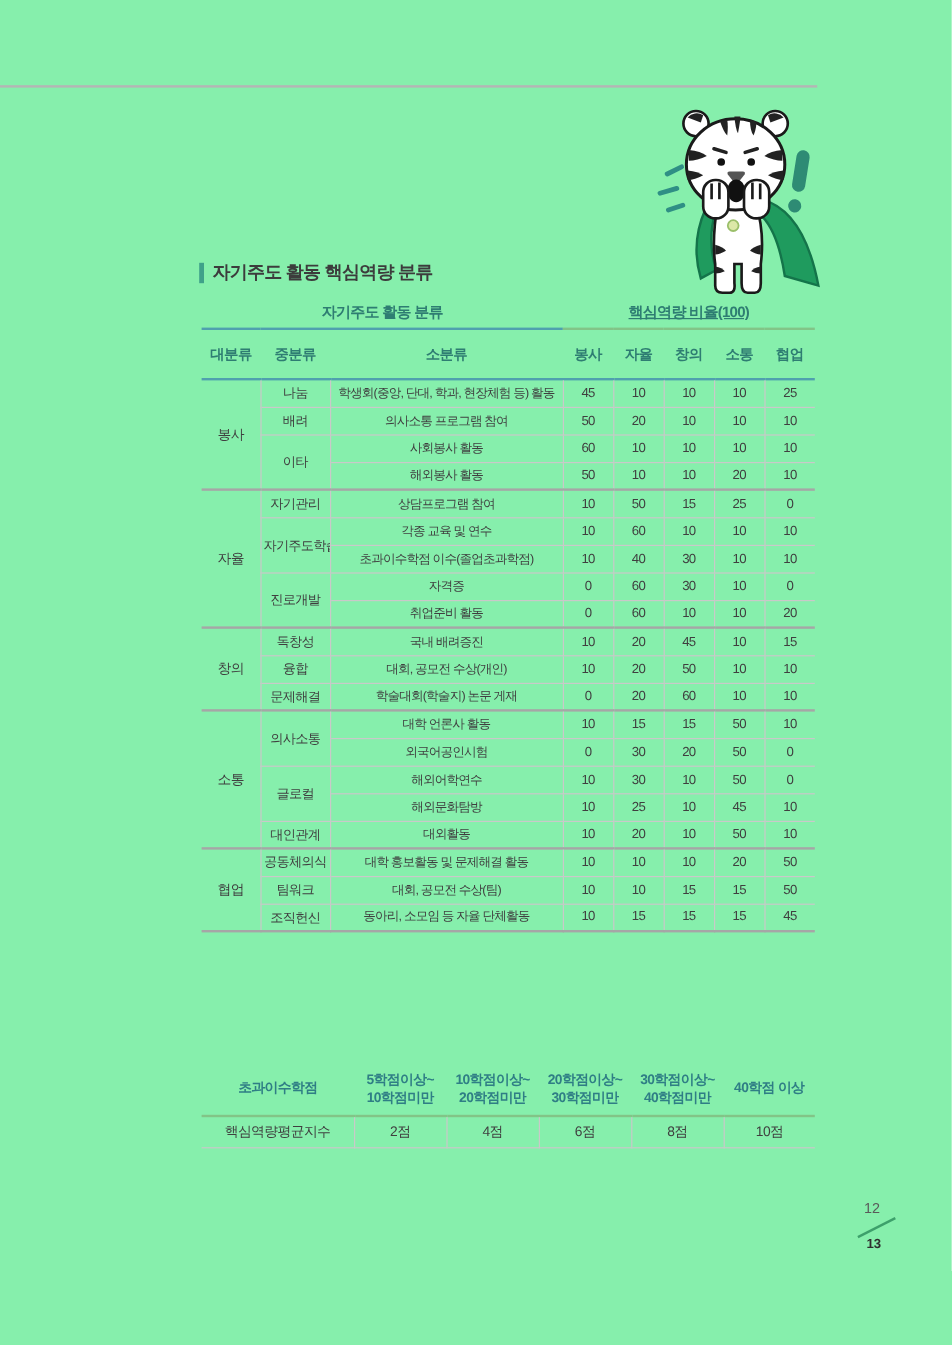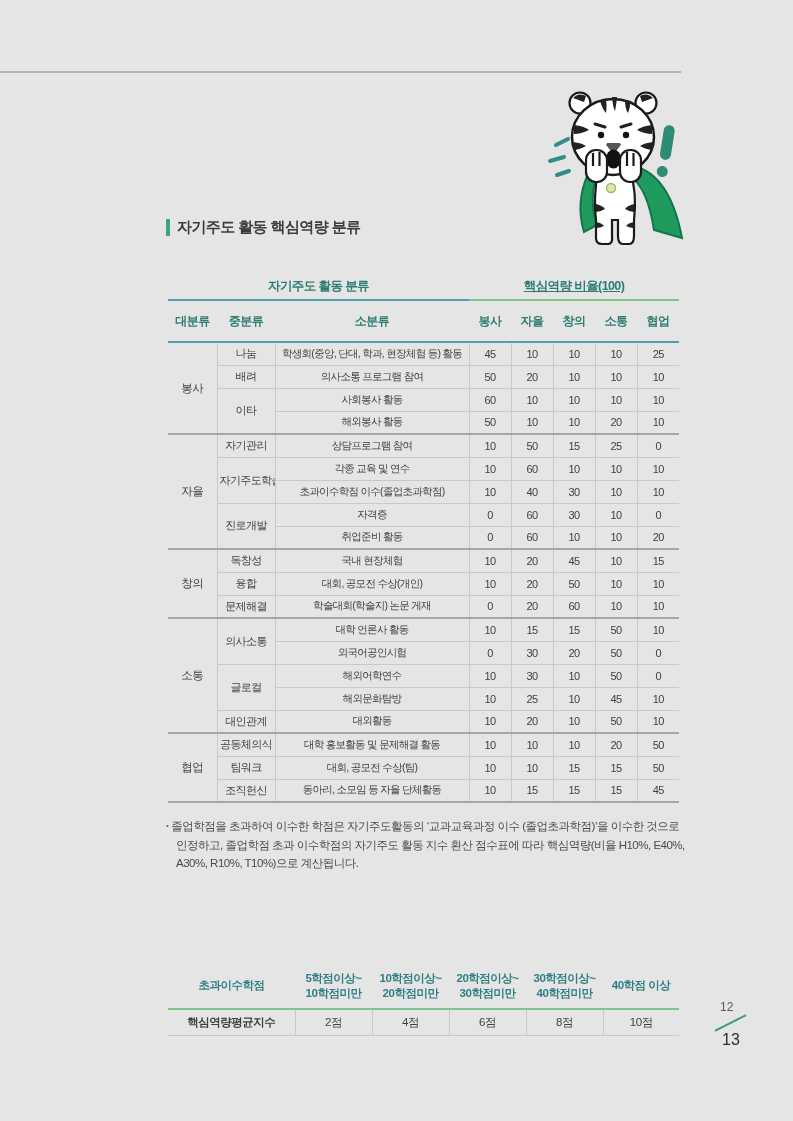--- a/index.html
+++ b/index.html
@@ -2,33 +2,33 @@
 <html style="--accent-teal: #4FA0AE; --accent-green: #82C487; --header-text: #2E7D72; --title-bar: #3FA189; --cape-green: #1F9B5E; --exclaim-teal: #2E8B74; --slash-green: #3DA06B; --divider-gray: #A6A6A6; --border-gray: #C9C9C9; --text-dark: #3F3F3F;"><head>
 <meta charset="utf-8">
 <style>
   * { margin:0; padding:0; box-sizing:border-box; }
   html,body { background:#ffffff; }
   body {
     width:793px; height:1121px;
     font-family:"Liberation Sans","DejaVu Sans",sans-serif;
     position:relative; overflow:hidden;
   }
-  .page { position:relative; width:793px; height:1121px; background:#e5e5e5; }
+  .page { position:relative; width:793px; height:1121px; background:#86efac; }
 
   .top-rule { position:absolute; left:0; top:71px; width:681px; height:2px; background:#b5b5b5; }
 
   .mascot { position:absolute; left:538px; top:88px; width:197px; height:170px; }
 
   .section-title { position:absolute; left:166px; top:218px; display:flex; align-items:center; gap:7px; }
   .section-title .bar { width:4px; height:17px; background:var(--title-bar,#3FA189); }
   .section-title .text { font-size:15px; font-weight:bold; color:#3c3c3c; letter-spacing:-0.6px; }
 
   table { border-collapse:collapse; table-layout:fixed; }
 
-  .table1 { position:absolute; left:168px; top:277px; width:511px; border-bottom:2px solid var(--divider-gray,#A6A6A6); }
+  .table1 { position:absolute; left:168px; top:251px; width:511px; border-bottom:2px solid var(--divider-gray,#A6A6A6); }
   .table1 th, .table1 td { text-align:center; vertical-align:middle; }
   .table1 .grp { color:var(--header-text,#2E7D72); font-weight:bold; font-size:12.5px; letter-spacing:-0.6px; height:23px; padding-bottom:3px; }
   .table1 .g1 { border-bottom:2px solid var(--accent-teal,#4FA0AE); }
   .table1 .g2 { border-bottom:2px solid var(--accent-green,#82C487);text-decoration:underline; }
   .table1 .colh { color:var(--header-text,#2E7D72); font-weight:bold; font-size:12px; letter-spacing:-0.5px; height:42px; border-bottom:2px solid var(--accent-teal,#4FA0AE); }
   .table1 td {
     font-size:11px; letter-spacing:-0.6px; color:var(--text-dark,#3F3F3F);
     height:23px; padding:0 2px; border:1px solid var(--border-gray,#C9C9C9);
     white-space:nowrap; overflow:hidden;
   }
@@ -42,37 +42,37 @@
     font-size:11.5px; line-height:1.62; color:#4a4a4a; letter-spacing:-0.5px;
     padding-left:10px; text-indent:-10px;
   }
   .footnote .bullet { font-size:8px; vertical-align:2px; color:#6a6a6a; margin-right:3px; }
 
   .t2-title {
     position:absolute; left:168px; top:896px; width:511px; text-align:center;
     font-size:12.5px; font-weight:bold; color:#3a3a3a; letter-spacing:-0.6px;
   }
 
-  .table2 { position:absolute; left:168px; top:967px; width:511px; }
+  .table2 { position:absolute; left:168px; top:888px; width:511px; }
   .table2 th {
     color:#2f7e85; font-weight:bold; font-size:11.5px; letter-spacing:-0.5px;
     text-align:center; vertical-align:middle; height:42px; padding-bottom:4px;
     white-space:pre-line; border-bottom:2px solid var(--accent-green,#82C487);
   }
   .table2 td {
     font-size:11.5px; letter-spacing:-0.5px; color:var(--text-dark,#3F3F3F);
     text-align:center; height:26px; border:1px solid var(--border-gray,#C9C9C9);
     white-space:nowrap; overflow:hidden;
   }
-  .table2 td.rowlabel { border-left:0;font-weight:bold; }
+  .table2 td.rowlabel { border-left:0; }
   .table2 td.val-last { border-right:0; }
 
   .pg-12 { position:absolute; left:720px; top:1000px; font-size:12px; color:#5a5a5a;text-align:center; }
   .pg-slash { position:absolute; left:713px; top:1022px; width:35px; height:2px; background:var(--slash-green,#3DA06B); transform:rotate(-27deg); }
-  .pg-13 { position:absolute; left:722px; top:1031px; font-size:16px; font-weight:normal; color:#2e2e2e; }
+  .pg-13 { position:absolute; left:722px; top:1031px; font-size:11px; font-weight:bold; color:#2e2e2e; }
 </style>
 </head>
 <body>
 
 <div class="page">
 
   <div class="top-rule"></div>
 
   <svg class="mascot" viewBox="0 0 197 170" aria-hidden="true">
     <g stroke="#2F8F85" stroke-width="4" stroke-linecap="round">
@@ -242,21 +242,21 @@
           <td class="sub">취업준비 활동</td>
           <td class="val">0</td>
           <td class="val">60</td>
           <td class="val">10</td>
           <td class="val">10</td>
           <td class="val val-last">20</td>
         </tr>
         <tr class="group-start">
           <td class="cat" rowspan="3">창의</td>
           <td class="mid">독창성</td>
-          <td class="sub">국내 현장체험</td>
+          <td class="sub">국내 배려증진</td>
           <td class="val">10</td>
           <td class="val">20</td>
           <td class="val">45</td>
           <td class="val">10</td>
           <td class="val val-last">15</td>
         </tr>
         <tr>
           <td class="mid">융합</td>
           <td class="sub">대회, 공모전 수상(개인)</td>
           <td class="val">10</td>
@@ -342,23 +342,20 @@
           <td class="sub">동아리, 소모임 등 자율 단체활동</td>
           <td class="val">10</td>
           <td class="val">15</td>
           <td class="val">15</td>
           <td class="val">15</td>
           <td class="val val-last">45</td>
         </tr>
       </tbody>
   </table>
 
-  <div class="footnote">
-    <span class="bullet">•</span><span>졸업학점을 초과하여 이수한 학점은 자기주도활동의 ‘교과교육과정 이수 (졸업초과학점)’을 이수한 것으로 인정하고, 졸업학점 초과 이수학점의 자기주도 활동 지수 환산 점수표에 따라 핵심역량(비율 H10%, E40%, A30%, R10%, T10%)으로 계산됩니다.</span>
-  </div>
 
 
   <table class="table2">
     <colgroup>
       <col style="width:127px">
         <col style="width:77px">
         <col style="width:77px">
         <col style="width:77px">
         <col style="width:77px">
         <col style="width:76px">

